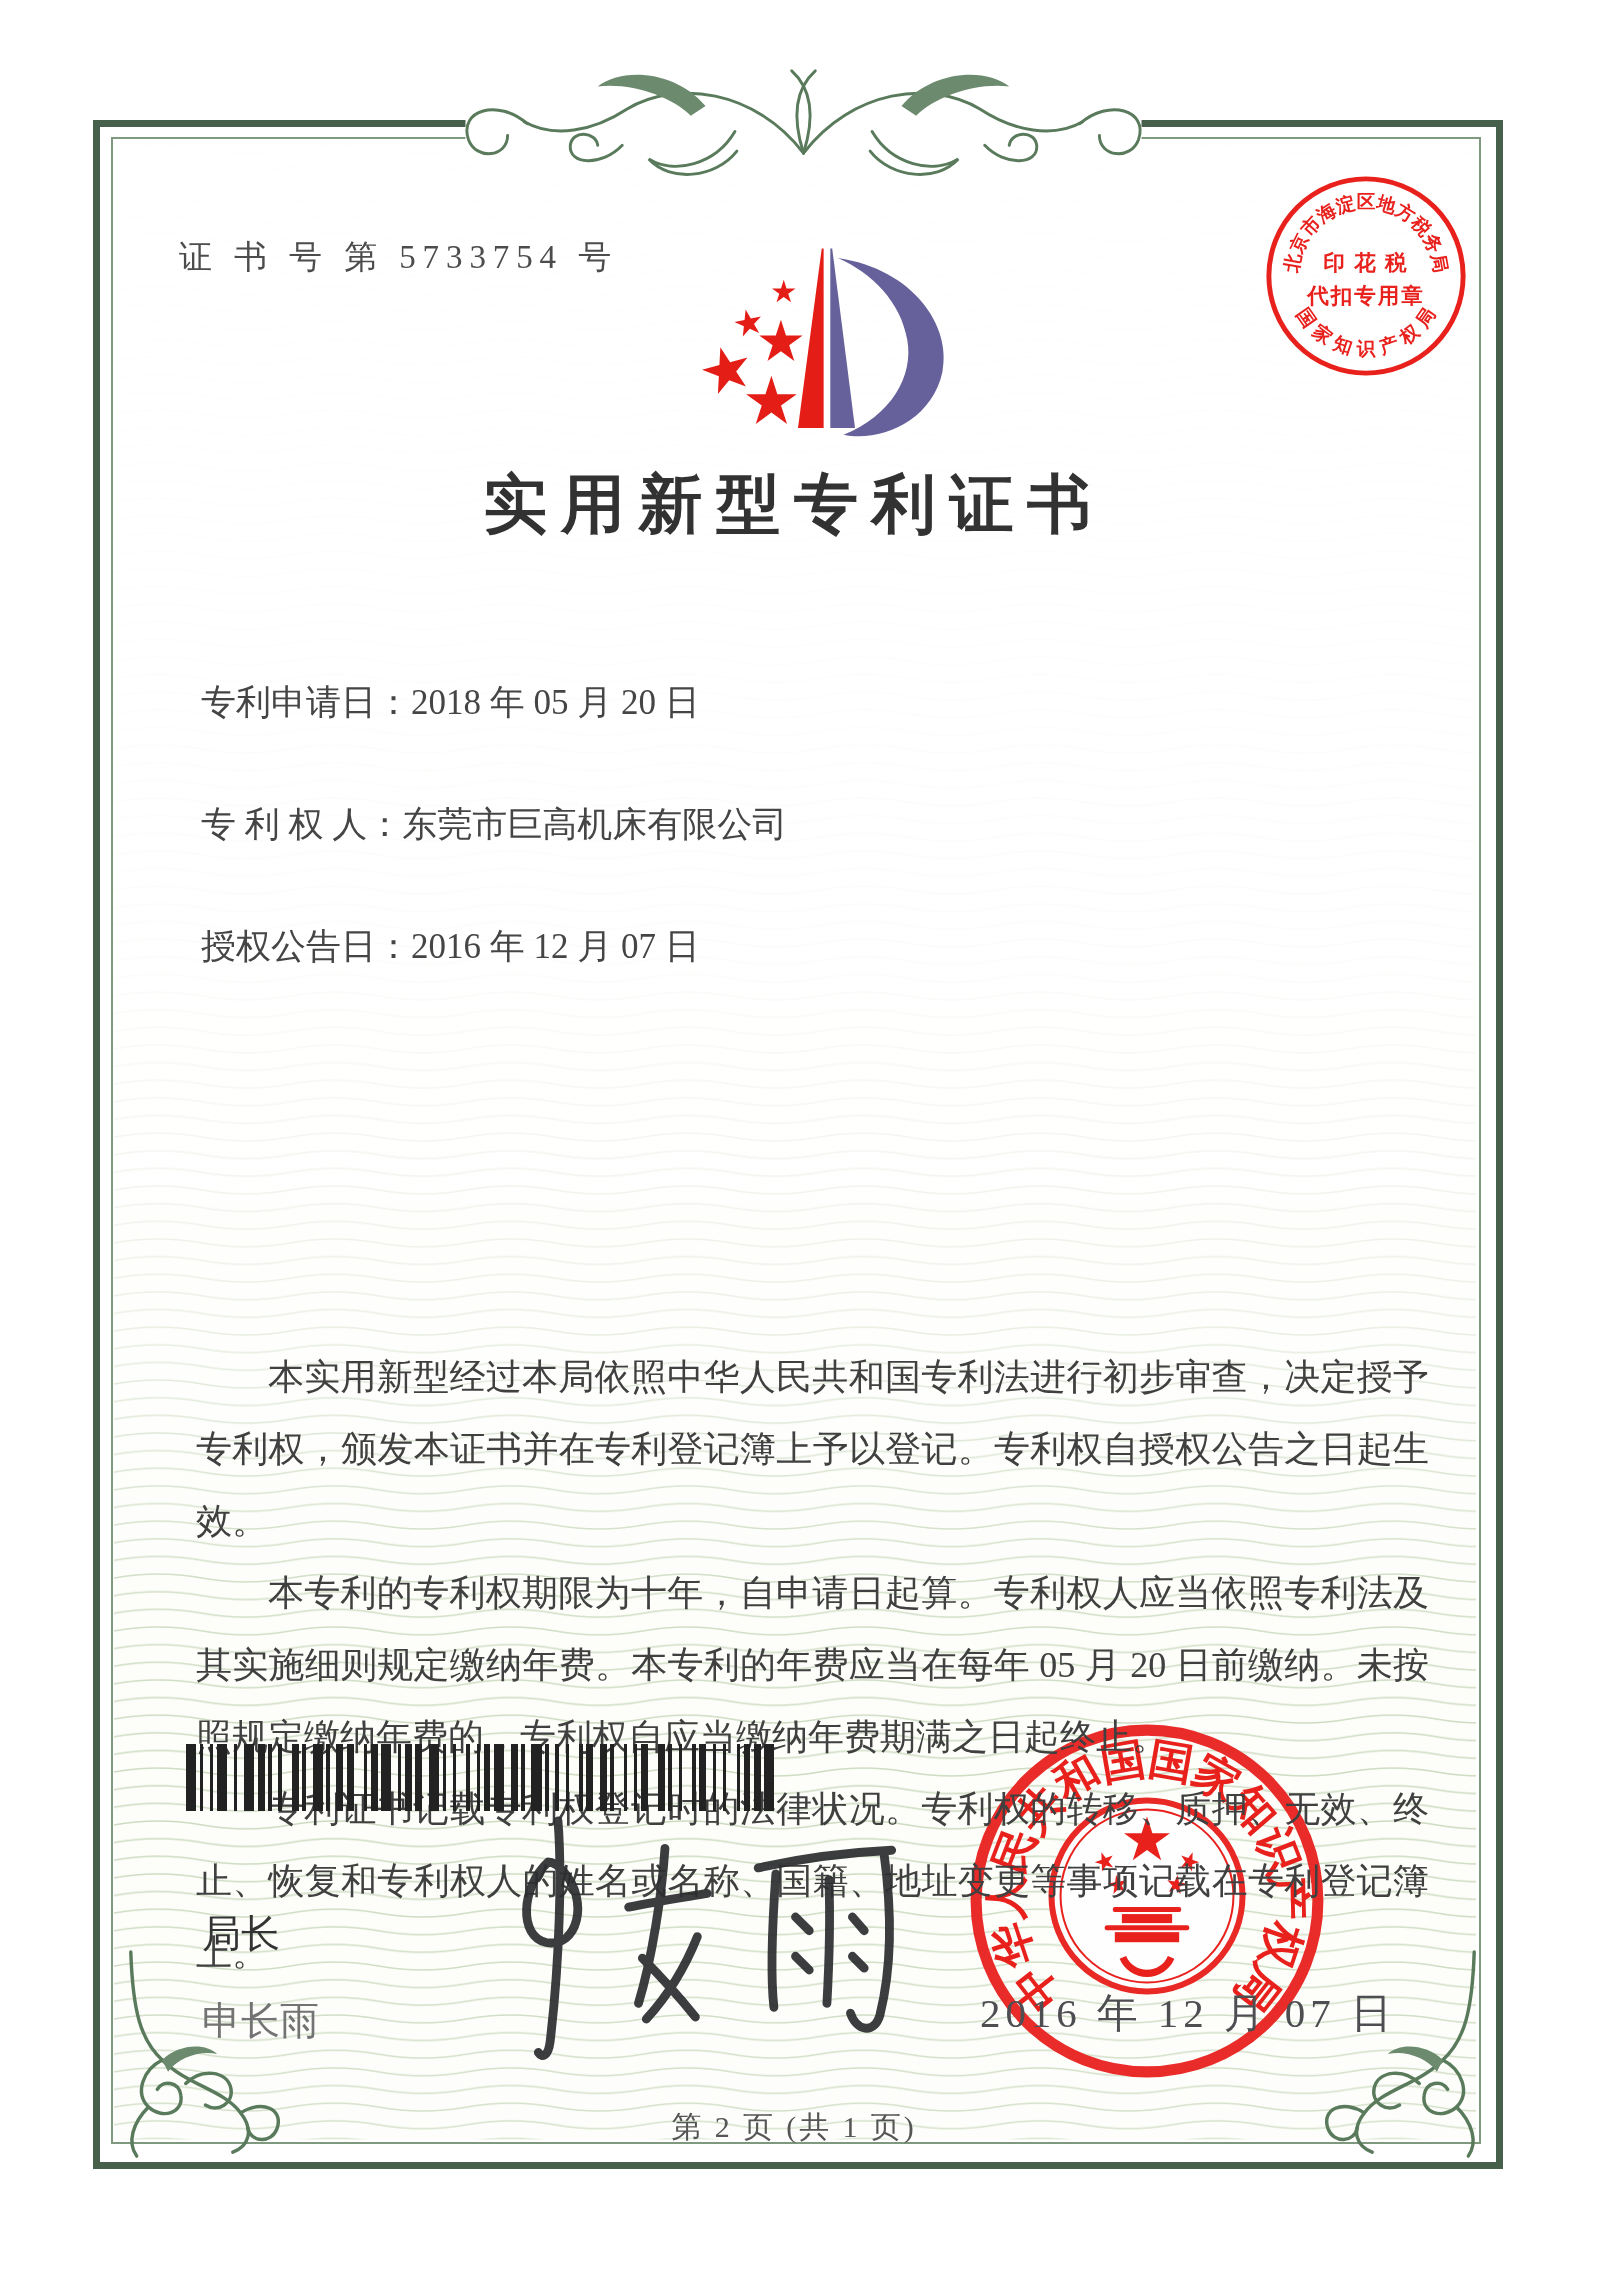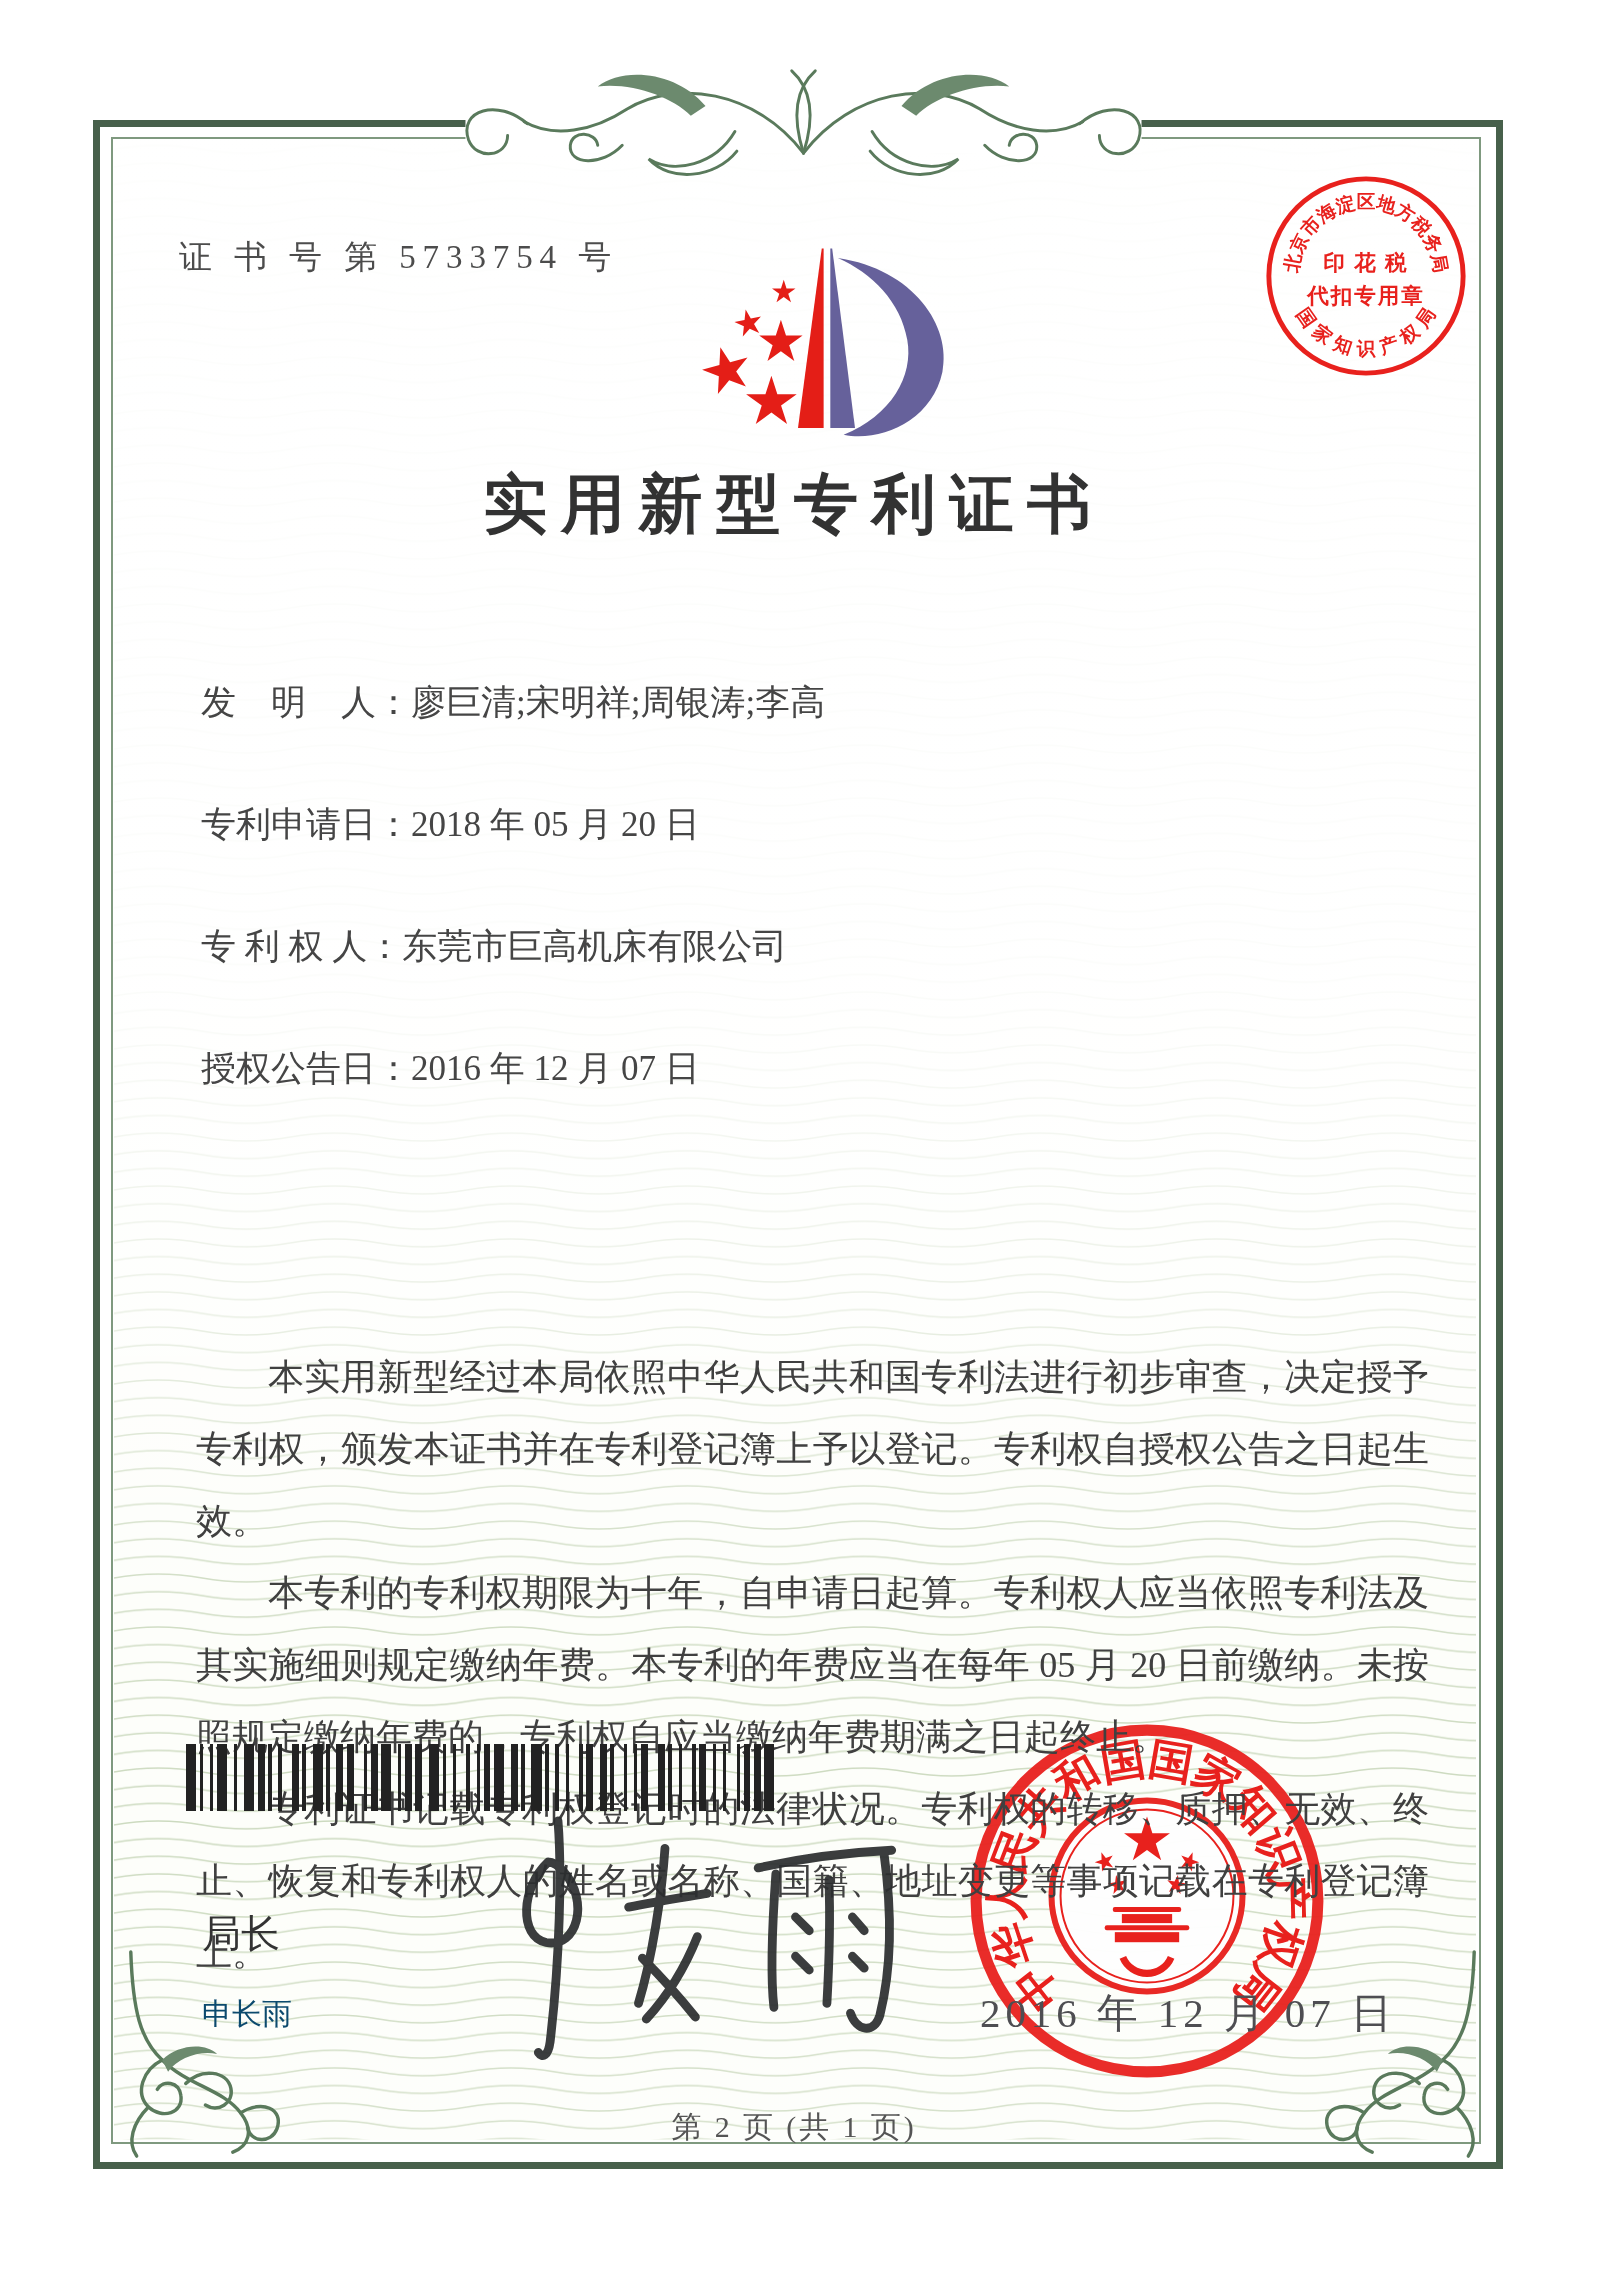--- a/index.html
+++ b/index.html
@@ -38,21 +38,21 @@
   
   .paras{position:absolute;left:196px;top:1341px;width:1233px;z-index:10;
     font-size:36px;line-height:72px;text-align:justify;color:#404040;}
   .paras p{margin:0;text-indent:2em;}
   
   .barcode{position:absolute;left:186px;top:1744px;width:588px;height:67px;display:flex;z-index:10;}
   .bc-bar{background:#222;flex-basis:0;}
   .bc-space{background:transparent;flex-basis:0;}
   
   .director-label{position:absolute;left:202px;top:1907px;font-size:39px;color:#333;z-index:10;}
-  .director-name{position:absolute;left:202px;top:1994px;font-size:30px;color:#0c4a6e;z-index:10;font-family:Liberation Mono, monospace;}
+  .director-name{position:absolute;left:202px;top:1994px;font-size:39px;color:#737373;z-index:10;font-family:Liberation Mono, monospace;}
   .signature{position:absolute;left:459px;top:1811px;z-index:11;}
   
   .seal{position:absolute;left:956px;top:1710px;z-index:9;}
   .seal-arc text{fill:#e8211d;font-size:44px;font-weight:bold;text-anchor:middle;dominant-baseline:central;}
   .seal-date{position:absolute;left:980px;top:1986px;width:490px;font-size:41px;letter-spacing:4.9px;
     color:#4e4e52;z-index:12;}
   
   .footer-page{position:absolute;left:111px;top:2107px;width:1366px;text-align:center;
     font-size:30px;color:#555;z-index:10;letter-spacing:2.9px;}
 </style>
@@ -149,21 +149,20 @@
         <text x="106" y="180" transform="rotate(0 106 106)">识</text>
         <text x="106" y="180" transform="rotate(-18.33333333333333 106 106)">产</text>
         <text x="106" y="180" transform="rotate(-36.66666666666667 106 106)">权</text>
         <text x="106" y="180" transform="rotate(-55 106 106)">局</text>
       </g>
   </svg>
 
   <div class="doc-title">实用新型专利证书</div>
 
   <div class="fields">
-    <div class="field-row"><span>发　明　人：</span><span>廖巨清;宋明祥;周银涛;李高</span></div>
     <div class="field-row"><span>专利申请日：</span><span>2018 年 05 月 20 日</span></div>
     <div class="field-row"><span>专 利 权 人：</span><span>东莞市巨高机床有限公司</span></div>
     <div class="field-row"><span>授权公告日：</span><span>2016 年 12 月 07 日</span></div>
   </div>
 
   <div class="paras">
     <p>本实用新型经过本局依照中华人民共和国专利法进行初步审查，决定授予专利权，颁发本证书并在专利登记簿上予以登记。专利权自授权公告之日起生效。</p>
     <p>本专利的专利权期限为十年，自申请日起算。专利权人应当依照专利法及其实施细则规定缴纳年费。本专利的年费应当在每年 05 月 20 日前缴纳。未按照规定缴纳年费的，专利权自应当缴纳年费期满之日起终止。</p>
     <p>专利证书记载专利权登记时的法律状况。专利权的转移、质押、无效、终止、恢复和专利权人的姓名或名称、国籍、地址变更等事项记载在专利登记簿上。</p>
   </div>

